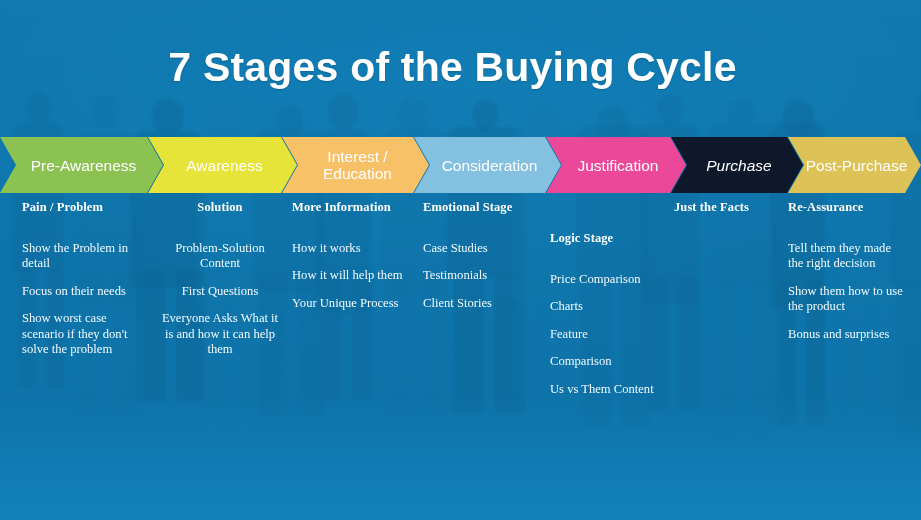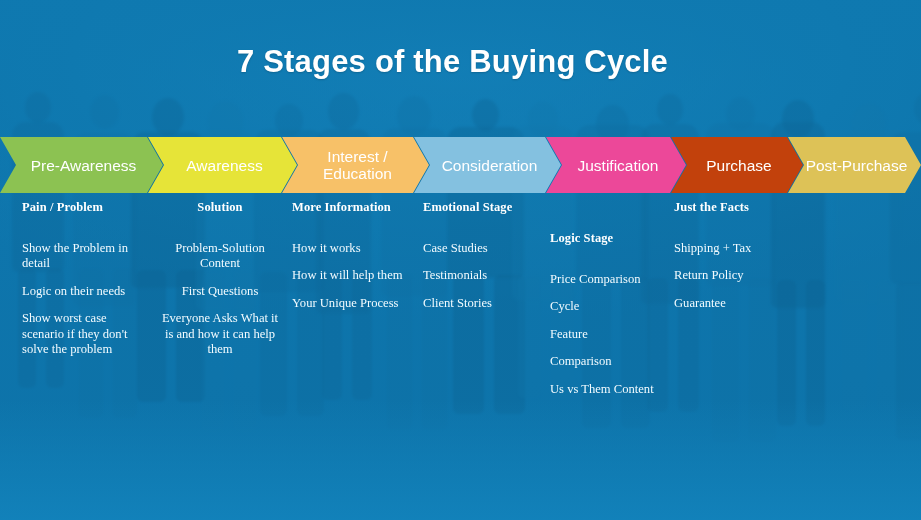--- a/index.html
+++ b/index.html
@@ -63,21 +63,21 @@
     background: linear-gradient(180deg, rgba(16,124,180,.0) 0%, rgba(18,130,186,.55) 55%, rgba(19,133,190,.8) 100%);
   }
 
   
   .title {
     position: absolute;
     left: 0; right: 16px;
     top: 44px;
     text-align: center;
     color: #ffffff;
-    font-size: 31px;
+    font-size: 41px;
     font-weight: bold;
     letter-spacing: .2px;
     text-shadow: 0 1px 2px rgba(0,0,0,.18);
   }
 
   
   .chevron-band {
     position: absolute;
     left: 0;
     top: 137px;
@@ -215,34 +215,34 @@
       </div>
       <div class="chev" style="left: 282px; width: 147px; background: rgb(247, 193, 104); z-index: 8;">
         <span class="chev-label">Interest /<br>Education</span>
       </div>
       <div class="chev" style="left: 414px; width: 147px; background: rgb(132, 193, 224); z-index: 7;">
         <span class="chev-label">Consideration</span>
       </div>
       <div class="chev" style="left: 546px; width: 140px; background: #ec4899; z-index: 6;">
         <span class="chev-label">Justification</span>
       </div>
-      <div class="chev" style="left: 671px; width: 132px; background: #c2410c; z-index: 5;">
+      <div class="chev" style="left: 671px; width: 132px; background: #0f172a; z-index: 5; font-style: italic;">
         <span class="chev-label">Purchase</span>
       </div>
       <div class="chev" style="left: 788px; width: 133px; background: rgb(221, 194, 87); z-index: 4;">
         <span class="chev-label">Post-Purchase</span>
       </div>
     </div>
 
   <div class="cols" id="cols">
       <div class="col" style="left: 22px; width: 125px;">
         <div class="col-head">Pain / Problem</div>
         <ul class="col-items">
           <li>Show the Problem in detail</li>
-          <li>Logic on their needs</li>
+          <li>Focus on their needs</li>
           <li>Show worst case scenario if they don't solve the problem</li>
         </ul>
       </div>
       <div class="col" style="left: 160px; width: 120px; text-align: center;">
         <div class="col-head">Solution</div>
         <ul class="col-items">
           <li>Problem-Solution Content</li>
           <li>First Questions</li>
           <li>Everyone Asks What it is and how it can help them</li>
         </ul>
@@ -260,29 +260,32 @@
         <ul class="col-items">
           <li>Case Studies</li>
           <li>Testimonials</li>
           <li>Client Stories</li>
         </ul>
       </div>
       <div class="col" style="left: 550px; width: 112px; margin-top: 31px;">
         <div class="col-head">Logic Stage</div>
         <ul class="col-items">
           <li>Price Comparison</li>
-          <li>Cycle</li>
+          <li>Charts</li>
           <li>Feature</li>
           <li>Comparison</li>
           <li>Us vs Them Content</li>
         </ul>
       </div>
       <div class="col" style="left: 674px; width: 105px;">
         <div class="col-head">Just the Facts</div>
-        <ul class="col-items">
-          <li>Shipping + Tax</li>
-          <li>Return Policy</li>
-          <li>Guarantee</li>
+      </div>
+      <div class="col" style="left: 788px; width: 118px;">
+        <div class="col-head">Re-Assurance</div>
+        <ul class="col-items">
+          <li>Tell them they made the right decision</li>
+          <li>Show them how to use the product</li>
+          <li>Bonus and surprises</li>
         </ul>
       </div>
     </div>
 
 </div>
 
 </body></html>

